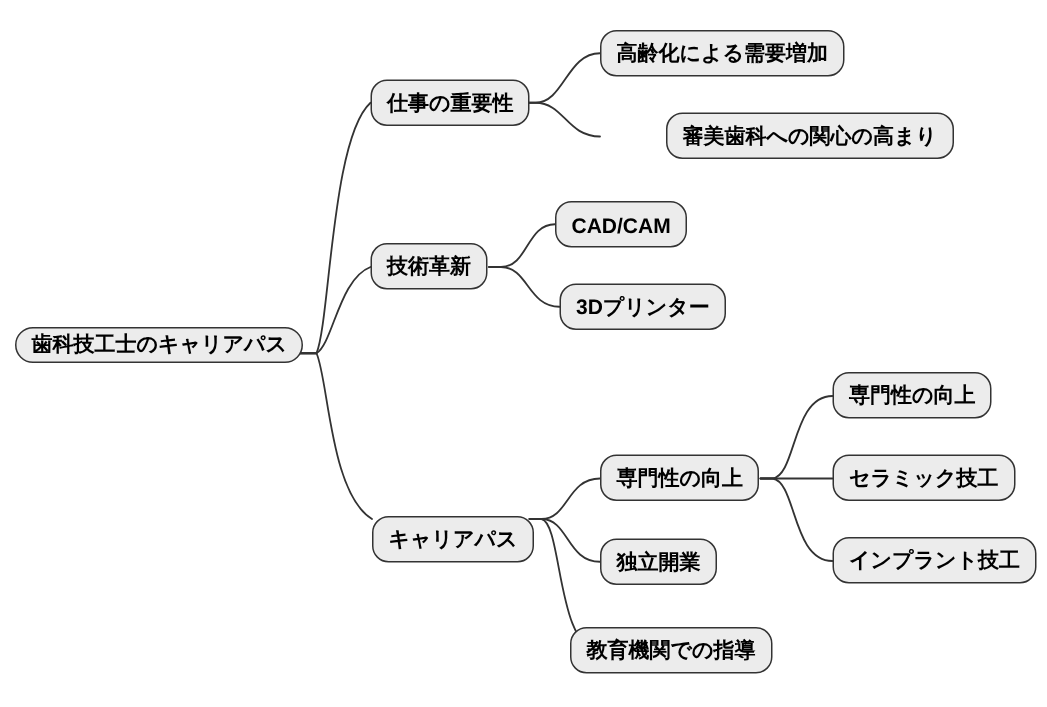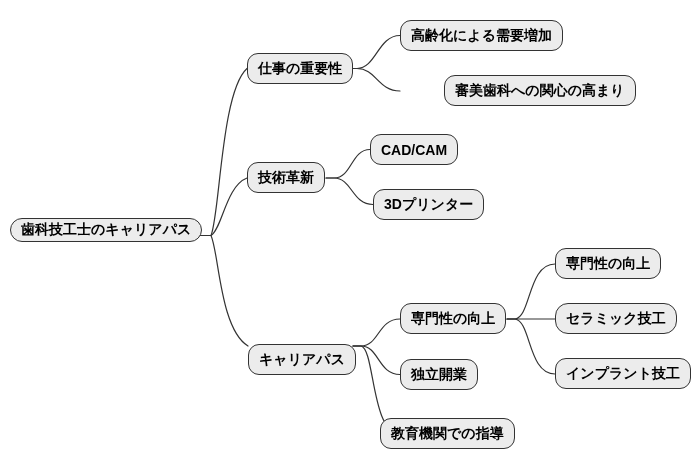--- a/index.html
+++ b/index.html
@@ -85,16 +85,16 @@
   <div class="node" style="left:247px; top:162px;text-align:center;">技術革新</div>
   <div class="node" style="left:370px; top:134px;">CAD/CAM</div>
   <div class="node" style="left:373px; top:189px;">3Dプリンター</div>
 
   <div class="node" style="left:248px; top:344px;">キャリアパス</div>
   <div class="node" style="left:400px; top:303px;">専門性の向上</div>
   <div class="node" style="left:400px; top:359px;">独立開業</div>
   <div class="node" style="left:380px; top:418px;">教育機関での指導</div>
 
   <div class="node" style="left:555px; top:248px;">専門性の向上</div>
-  <div class="node" style="left:555px; top:303px;border-radius:13px;">セラミック技工</div>
+  <div class="node" style="left:555px; top:303px;">セラミック技工</div>
   <div class="node" style="left:555px; top:358px;">インプラント技工</div>
 
 </div>
 
 </body></html>

